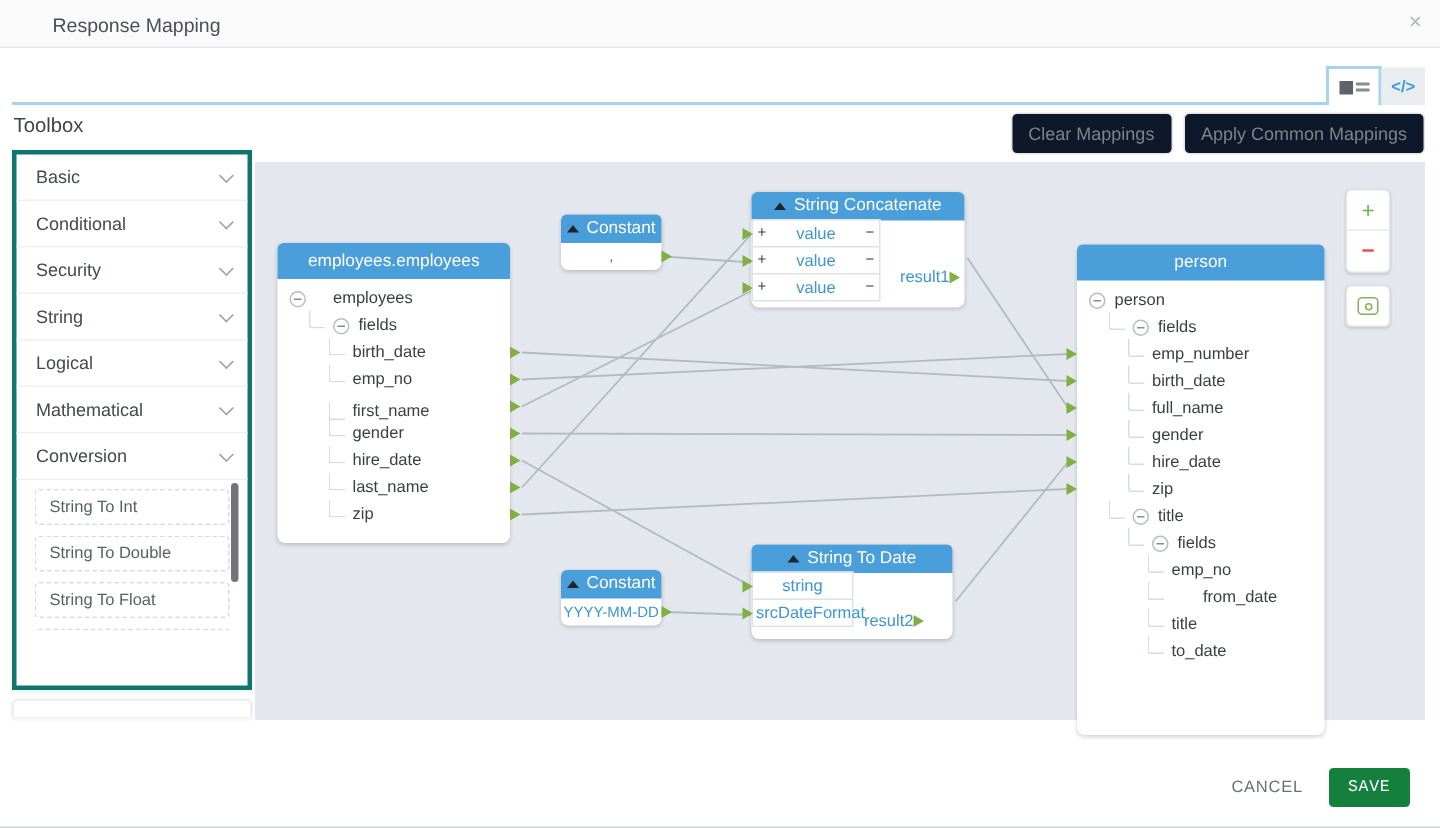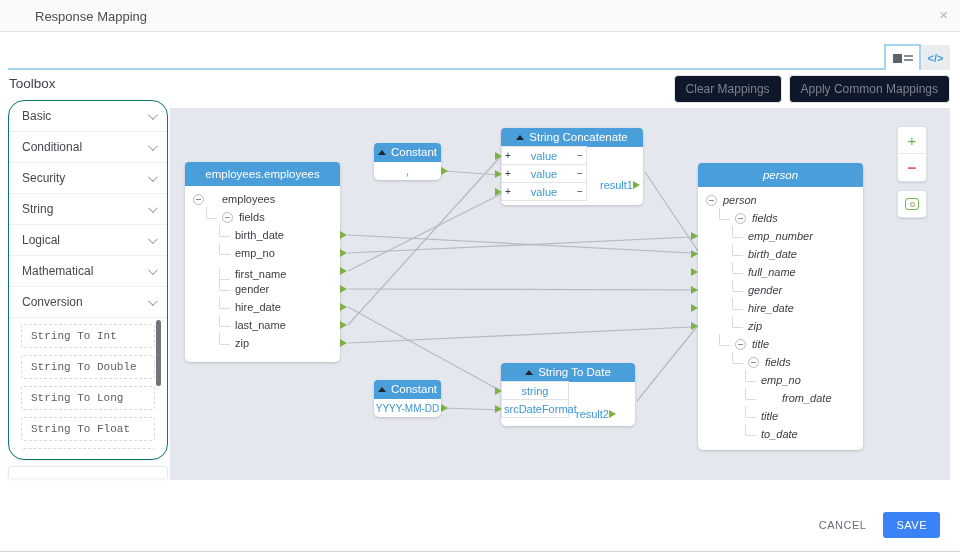--- a/index.html
+++ b/index.html
@@ -20,25 +20,25 @@
   .vis-lines { display:flex; flex-direction:column; gap:2px; }
   .vis-lines i { display:block; height:2px; background:#868d94; }
   .vis-lines i:nth-child(1){ width:9px; } .vis-lines i:nth-child(2){ width:9px; }
 
   
   .toolbox-title { position:absolute; left:9px; top:76px; font-size:13.5px; color:#3f444a; }
   .act-btns { position:absolute; right:10px; top:75px; display:flex; gap:7px; }
   .act-btn { background:#0f172a; border:1px solid #e0e4e7; border-radius:4px; color:#7b838b; font-size:12px; padding:6px 11px; cursor:pointer; font-family:inherit; }
 
   
-  .tb-panel { position:absolute; left:8px; top:100px; width:160px; height:360px; background:#fff; border:1px solid #0f766e; border-radius:16px; box-shadow:0 1px 3px rgba(0,0,0,.08); }
+  .tb-panel { position:absolute; left:8px; top:100px; width:160px; height:360px; background:#fff; border:3px solid #0f766e; border-radius:0; box-shadow:0 1px 3px rgba(0,0,0,.08); }
   .tb-cat { height:31px; border-bottom:1px solid #eef0f2; display:flex; align-items:center; justify-content:space-between; padding:0 12px 0 13px; cursor:pointer; }
   .tb-cat-label { font-size:12px; color:#45494e; }
   .chev { width:7px; height:7px; border-right:1.5px solid #9aa0a6; border-bottom:1.5px solid #9aa0a6; transform:rotate(45deg) translateY(-2px); }
-  .tb-list { position:relative; padding:6px 12px 0 12px;font-family:Liberation Mono, monospace; }
+  .tb-list { position:relative; padding:6px 12px 0 12px; }
   .tb-item { border:1px dashed #d6dadd; border-radius:3px; height:24px; line-height:22px; padding-left:9px; font-size:11px; color:#5a6066; margin-bottom:7px; cursor:grab; background:#fff; }
   .tb-item.partial { height:5px; border-bottom:none; border-left:none; border-right:none; margin-bottom:0; }
   .tb-scroll { position:absolute; right:6px; top:2px; width:5px; height:66px; background:#6f757b; border-radius:3px; cursor:pointer; }
   .tb-sliver { position:absolute; left:8px; top:466px; width:160px; height:12px; background:#fff; border:1px solid #e6e9eb; border-bottom:none; border-radius:4px 4px 0 0; box-shadow:0 1px 3px rgba(0,0,0,.08); }
 
   
   .canvas { position:absolute; left:170px; top:108px; width:780px; height:372px; background:#e4e8ee; }
   .wires { position:absolute; left:0; top:0; }
 
   .node { position:absolute; background:#fff; border-radius:5px; box-shadow:0 1px 3px rgba(0,0,0,.18); }
@@ -72,21 +72,21 @@
   .zoom-btn { height:27px; display:flex; align-items:center; justify-content:center; font-size:15px; cursor:pointer; }
   .zoom-btn.zin { color:#6cb54e; border-bottom:1px solid #e6e9ec; }
   .zoom-btn.zout { color:#e05252; font-weight:bold; }
   .fit-btn { position:absolute; left:727px; top:82px; width:30px; height:28px; background:#fff; border:1px solid #dfe3e7; border-radius:4px; box-shadow:0 1px 2px rgba(0,0,0,.12); display:flex; align-items:center; justify-content:center; cursor:pointer; }
   .fit-icon { position:relative; width:14px; height:12px; border:1.5px solid #7fb454; border-radius:3px; }
   .fit-icon::after { content:""; position:absolute; left:4px; top:3px; width:3px; height:3px; border:1.5px solid #7fb454; border-radius:50%; }
 
   
   .ftr { position:absolute; left:0; right:0; bottom:8px; height:36px; display:flex; align-items:center; justify-content:flex-end; gap:17px; padding-right:20px; }
   .cancel-btn { font-size:11px; color:#6a7077; letter-spacing:.5px; background:none; border:none; cursor:pointer; font-family:inherit; }
-  .save-btn { background:#3b82f6; color:#fff; font-size:11px; letter-spacing:.5px; border:none; border-radius:3px; padding:7px 13px; cursor:pointer; font-family:Liberation Sans, sans-serif; }
+  .save-btn { background:#15803d; color:#fff; font-size:11px; letter-spacing:.5px; border:none; border-radius:3px; padding:7px 13px; cursor:pointer; font-family:Liberation Mono, monospace; }
 </style>
 </head>
 <body>
 
 <div class="app">
 
   <div class="hdr">
     <span class="hdr-title">Response Mapping</span>
     <span class="hdr-close">×</span>
   </div>
@@ -135,21 +135,20 @@
         </div>
         <div class="tb-cat">
           <span class="tb-cat-label">Conversion</span>
           <span class="chev"></span>
         </div>
       </div>
     <div class="tb-list" id="tb-list">
       <div class="tb-scroll"></div>
     <div class="tb-item">String To Int</div>
         <div class="tb-item">String To Double</div>
-        <div class="tb-item">String To Long</div>
         <div class="tb-item">String To Float</div>
         <div class="tb-item partial"></div>
       </div>
   </div>
   <div class="tb-sliver"></div>
 
   <div class="canvas">
     <svg class="wires" id="wires" width="780" height="372">
         <line x1="178" y1="127" x2="542" y2="146" stroke="#b4bac1" stroke-width="1.2"></line>
         <line x1="178" y1="145" x2="542" y2="128" stroke="#b4bac1" stroke-width="1.2"></line>
@@ -281,21 +280,21 @@
           <span class="blue-txt">result2</span>
           <span class="port out"></span>
         </div>
       <div class="fn-row">
             <span class="port in"></span>
             <span class="lbl blue-txt">srcDateFormat</span>
           </div>
         </div>
     </div>
 
-    <div class="node tree-node" style="left:528px; top:55px; width:165px; height:287px;font-style:italic;">
+    <div class="node tree-node" style="left:548px; top:55px; width:165px; height:327px;">
       <div class="node-hd">person</div>
       <div class="tree-body" id="tgt-tree">
           <div class="trow" style="padding-left: 8px;">
             <span class="expander"></span>
             <span>person</span>
           </div>
           <div class="trow" style="padding-left: 21px;">
             <span class="elbow"></span>
             <span class="expander"></span>
             <span>fields</span>

